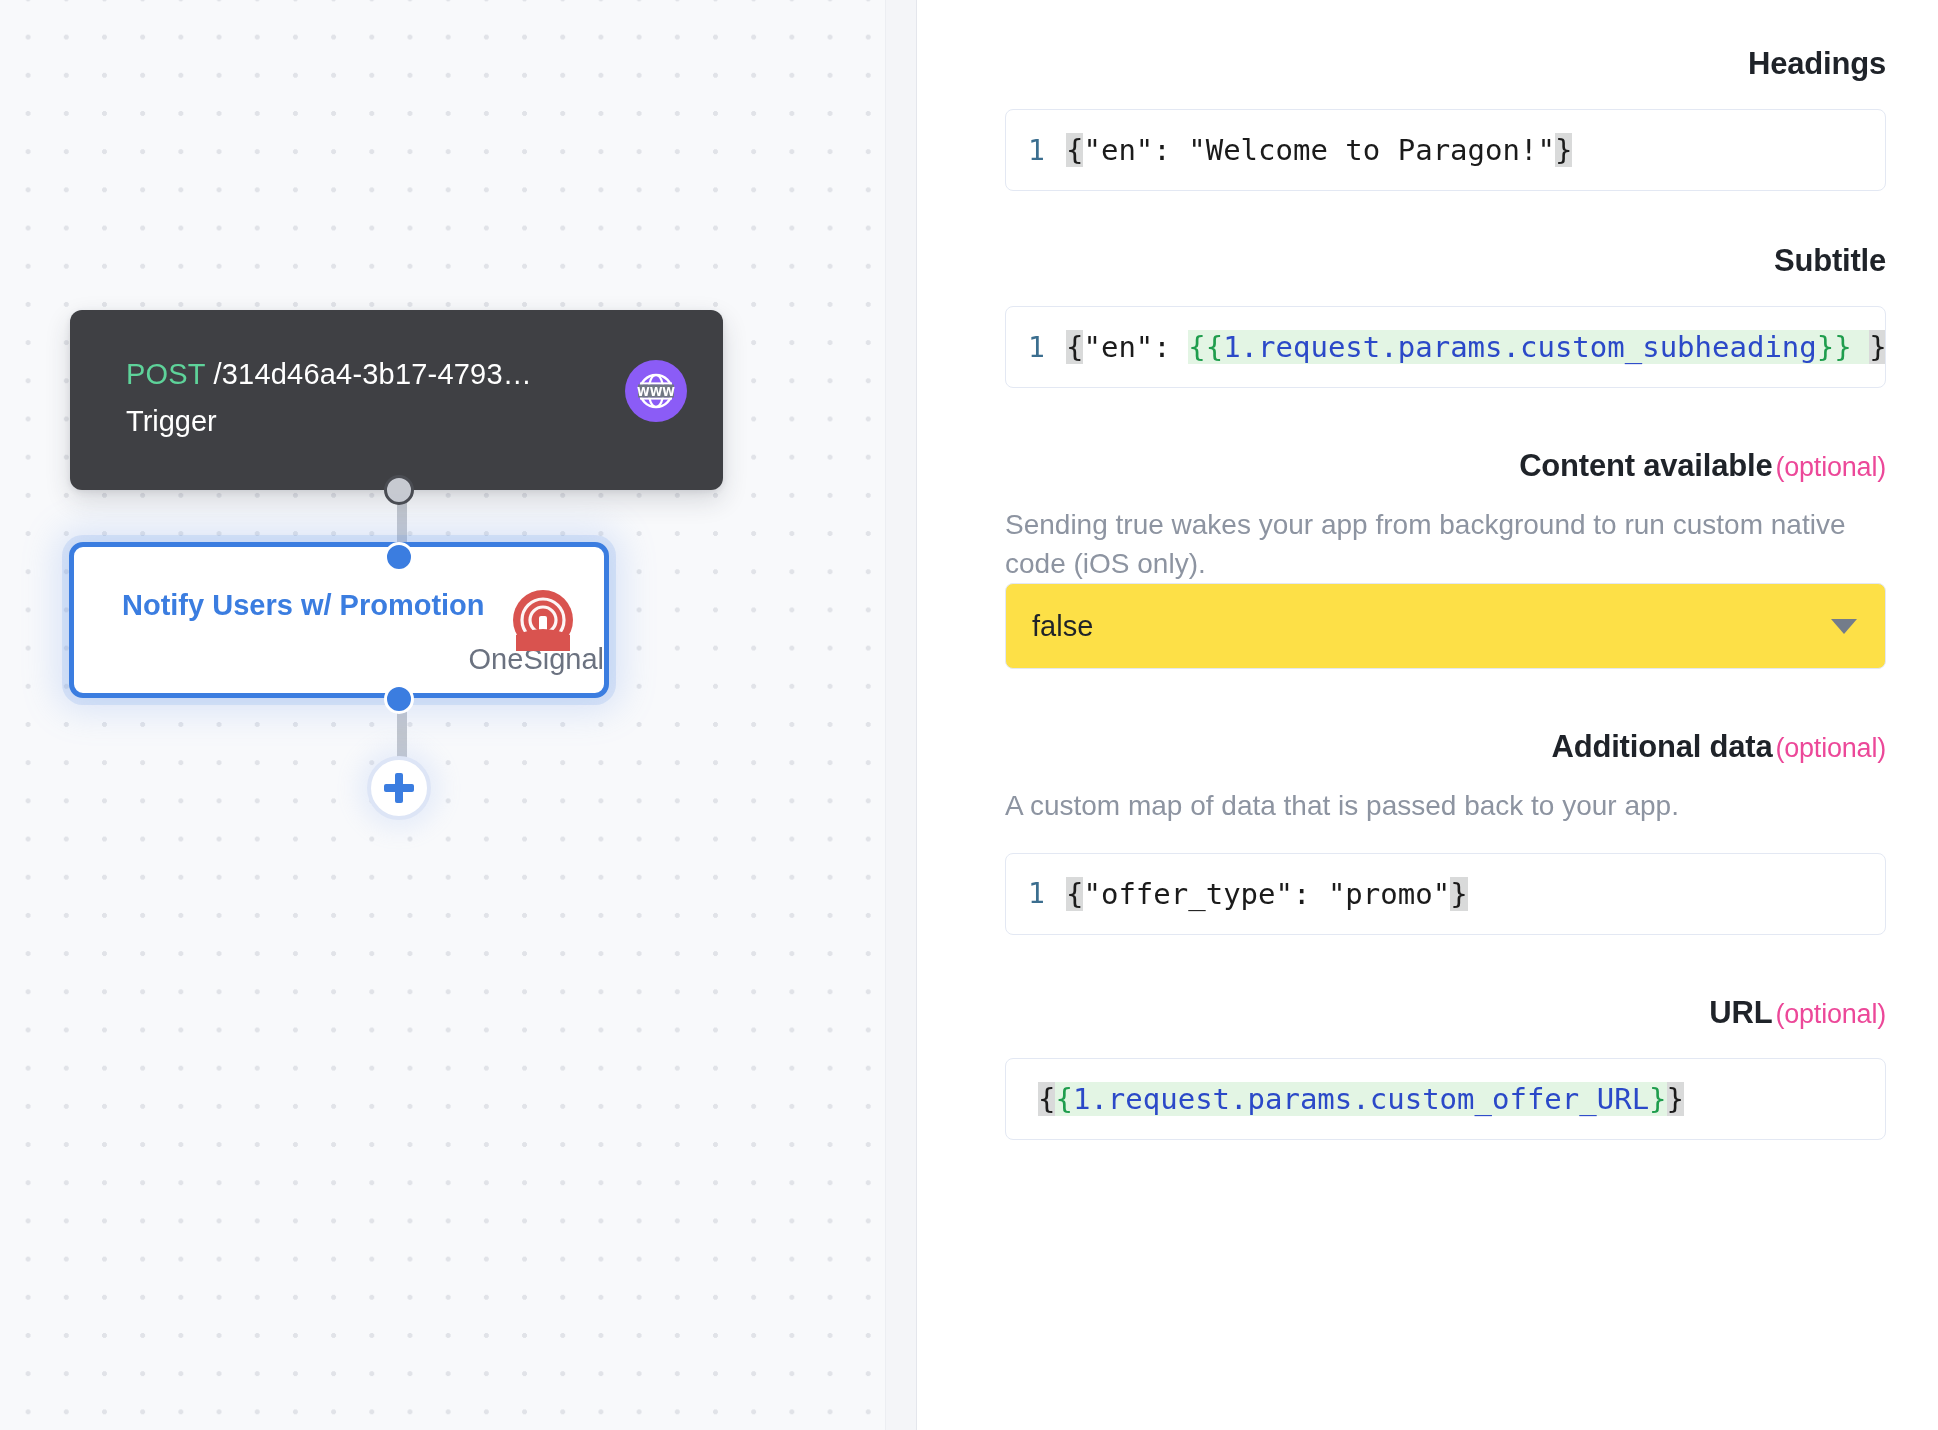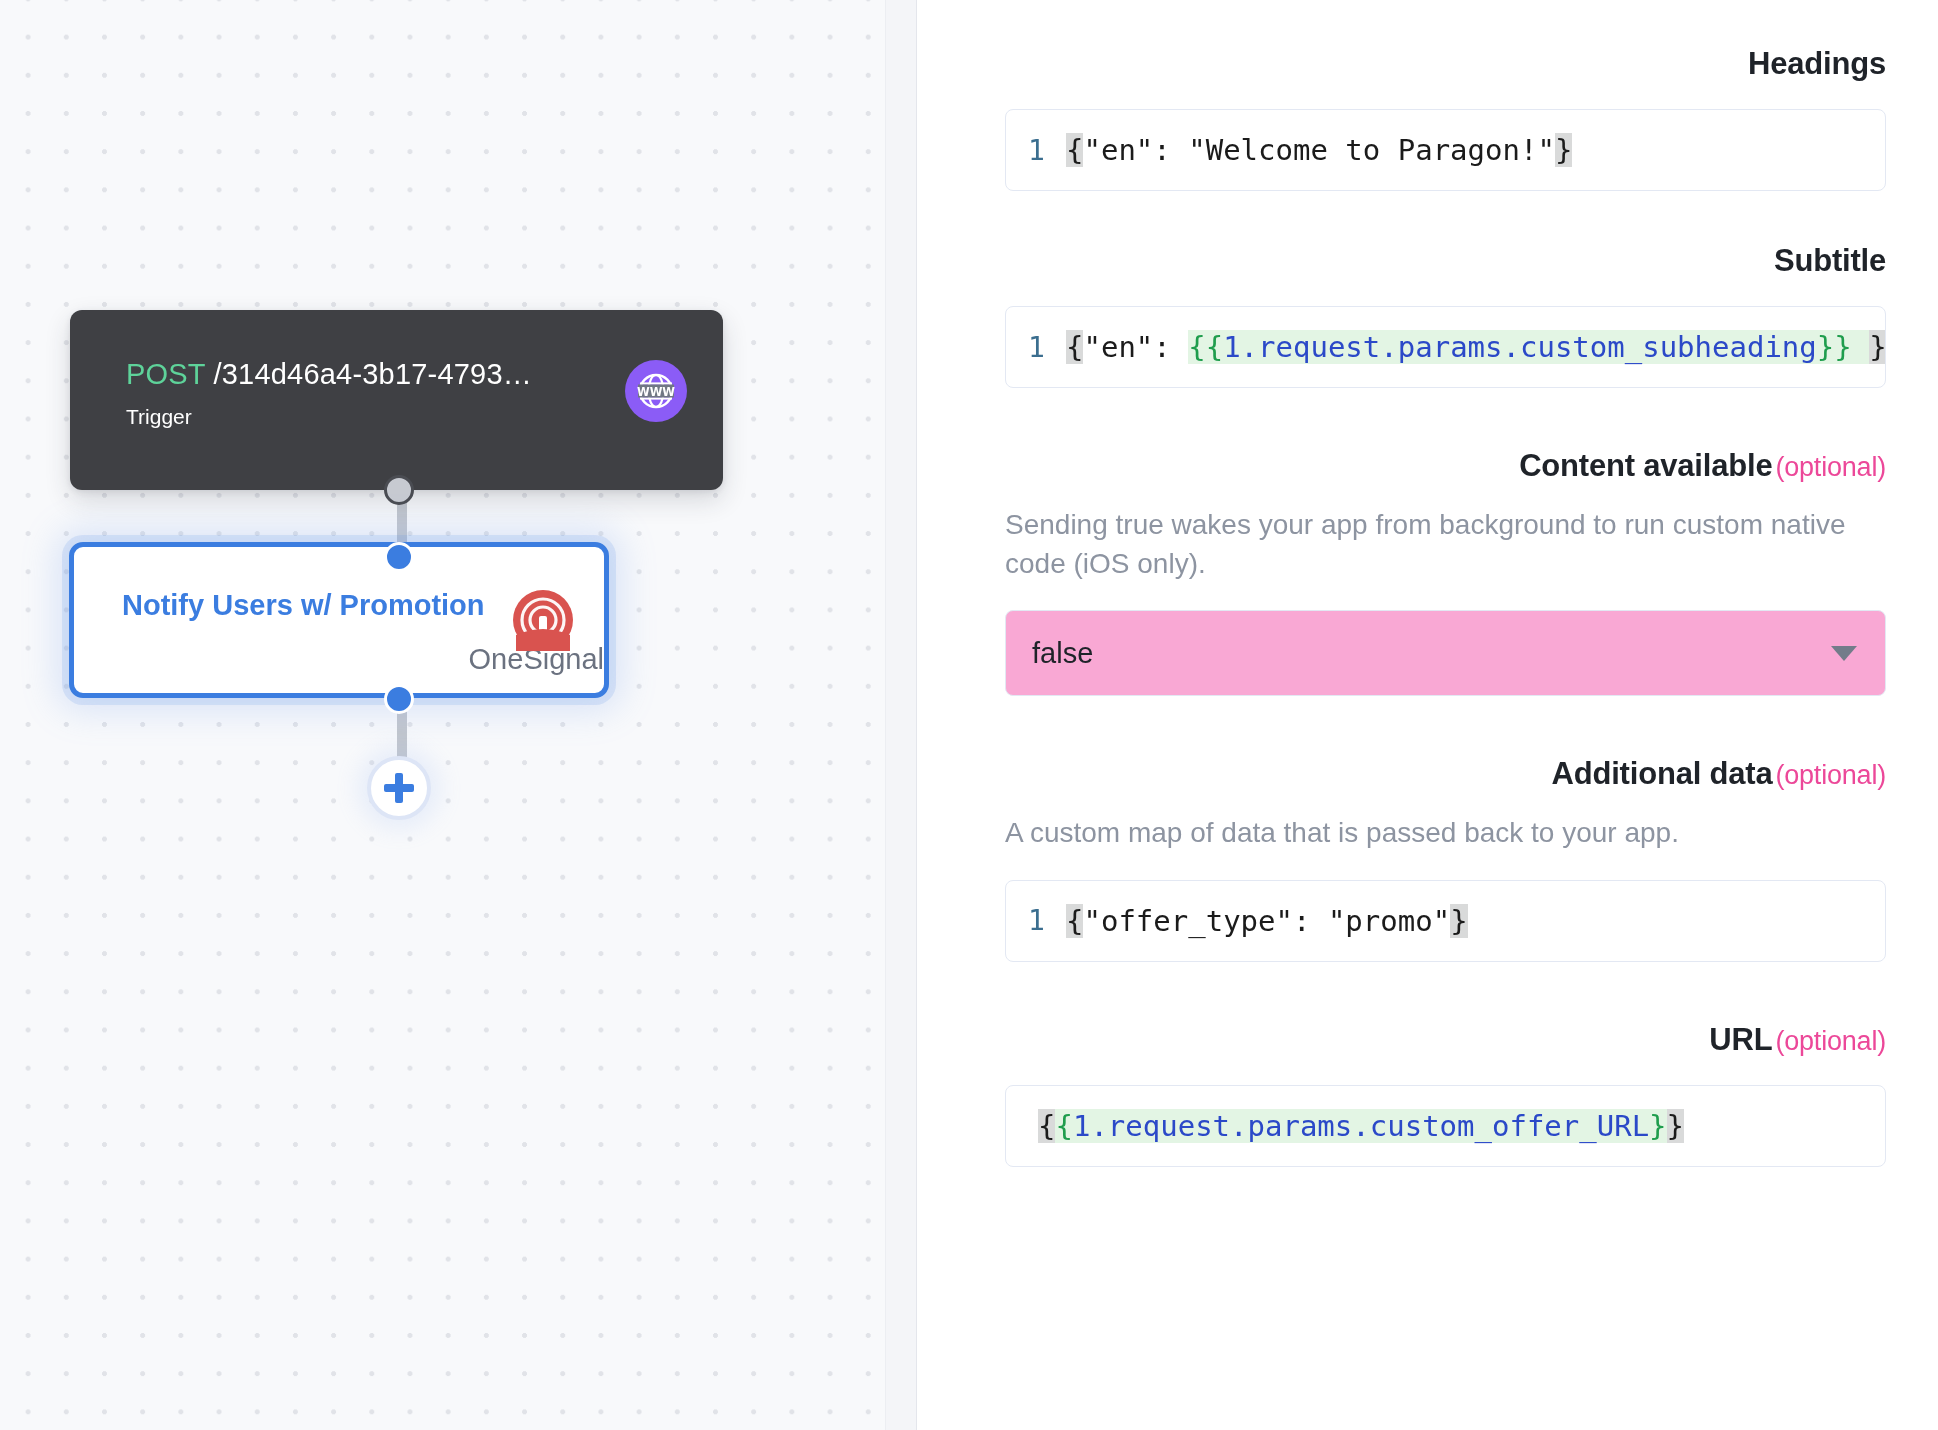--- a/index.html
+++ b/index.html
@@ -39,21 +39,21 @@
     width:653px; height:180px;
     background:#3f4044;
     border-radius:12px;
     box-shadow:0 10px 26px rgba(40,44,55,0.16), 0 2px 6px rgba(40,44,55,0.10);
     padding:48px 0 0 56px;
     z-index:3;
   }
   .node-trigger .line1 { font-size:29px; letter-spacing:0.2px; white-space:nowrap; }
   .node-trigger .method { color:#5ed39a; font-weight:400; }
   .node-trigger .path { color:#ffffff; }
-  .node-trigger .line2 { color:#ffffff; font-size:21px; margin-top:14px; }
+  .node-trigger .line2 { color:#ffffff; font-size:29px; margin-top:14px; }
   .node-badge {
     position:absolute; right:36px; top:50px;
     width:62px; height:62px; border-radius:50%;
     background:#8b5cf6;
     display:flex; align-items:center; justify-content:center;
   }
 
   
   .connector {
     position:absolute; left:327px; top:176px;
@@ -159,24 +159,23 @@
   .brk { background:#d9dada; }
   .tpl { background:#e3f5e4; }
   .tpl .br { color:#1f9d4d; }
   .tpl .pth { color:#2b49c8; }
 
   .code-box.single { padding-left:32px; }
   .code-box.single .code { padding-left:0; }
 
   
   .select-box {
-    margin-top:27px;
     border:1px solid #e3e8f3;
     border-radius:8px;
-    background:#f9a8d4;
+    background:#fde047;
     height:86px;
     display:flex; align-items:center; justify-content:space-between;
     padding:0 28px 0 26px;
     cursor:pointer;
   }
   .select-value { font-size:29px; color:#1f2329; }
   .caret {
     width:0; height:0;
     border-left:13px solid transparent;
     border-right:13px solid transparent;

